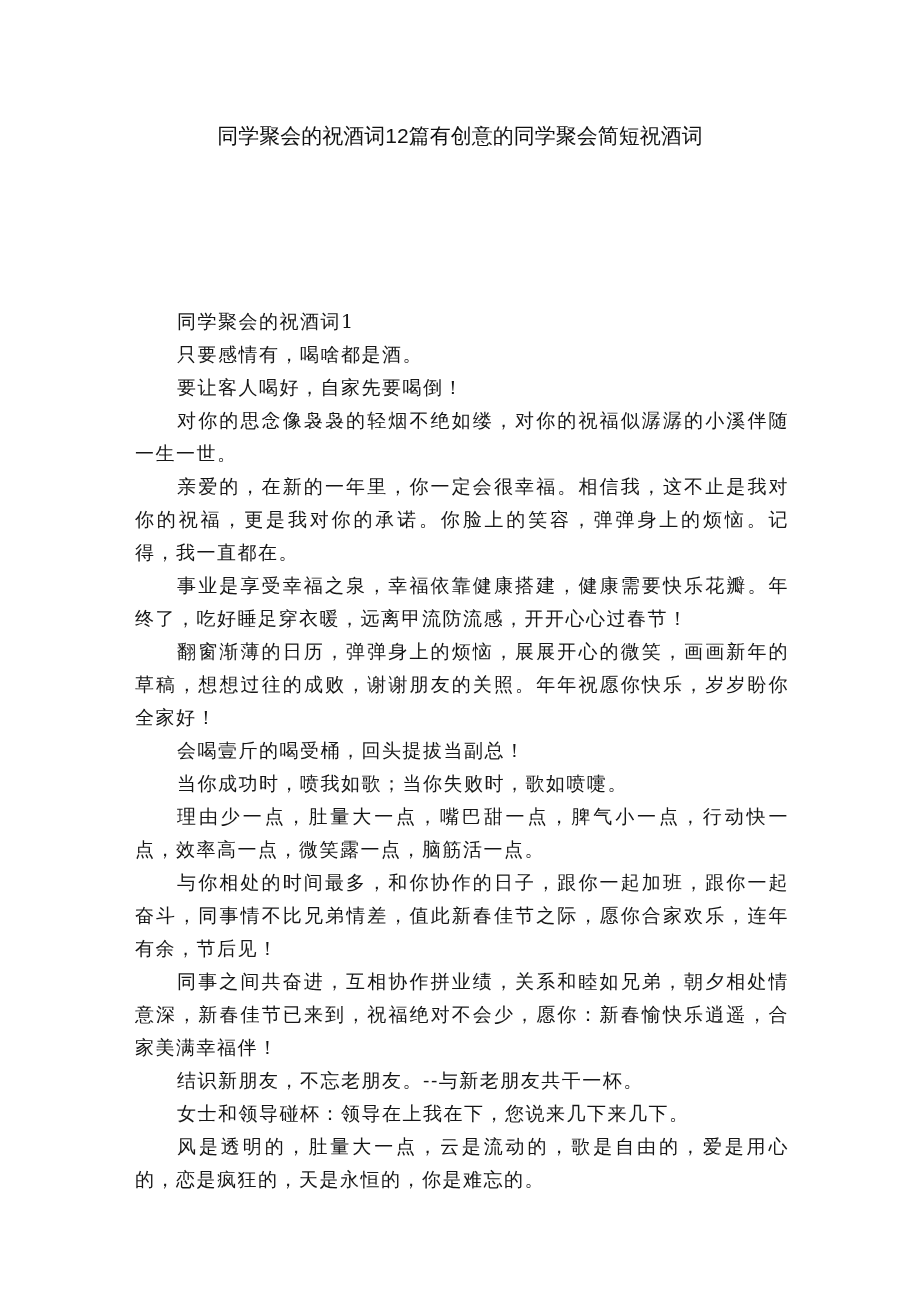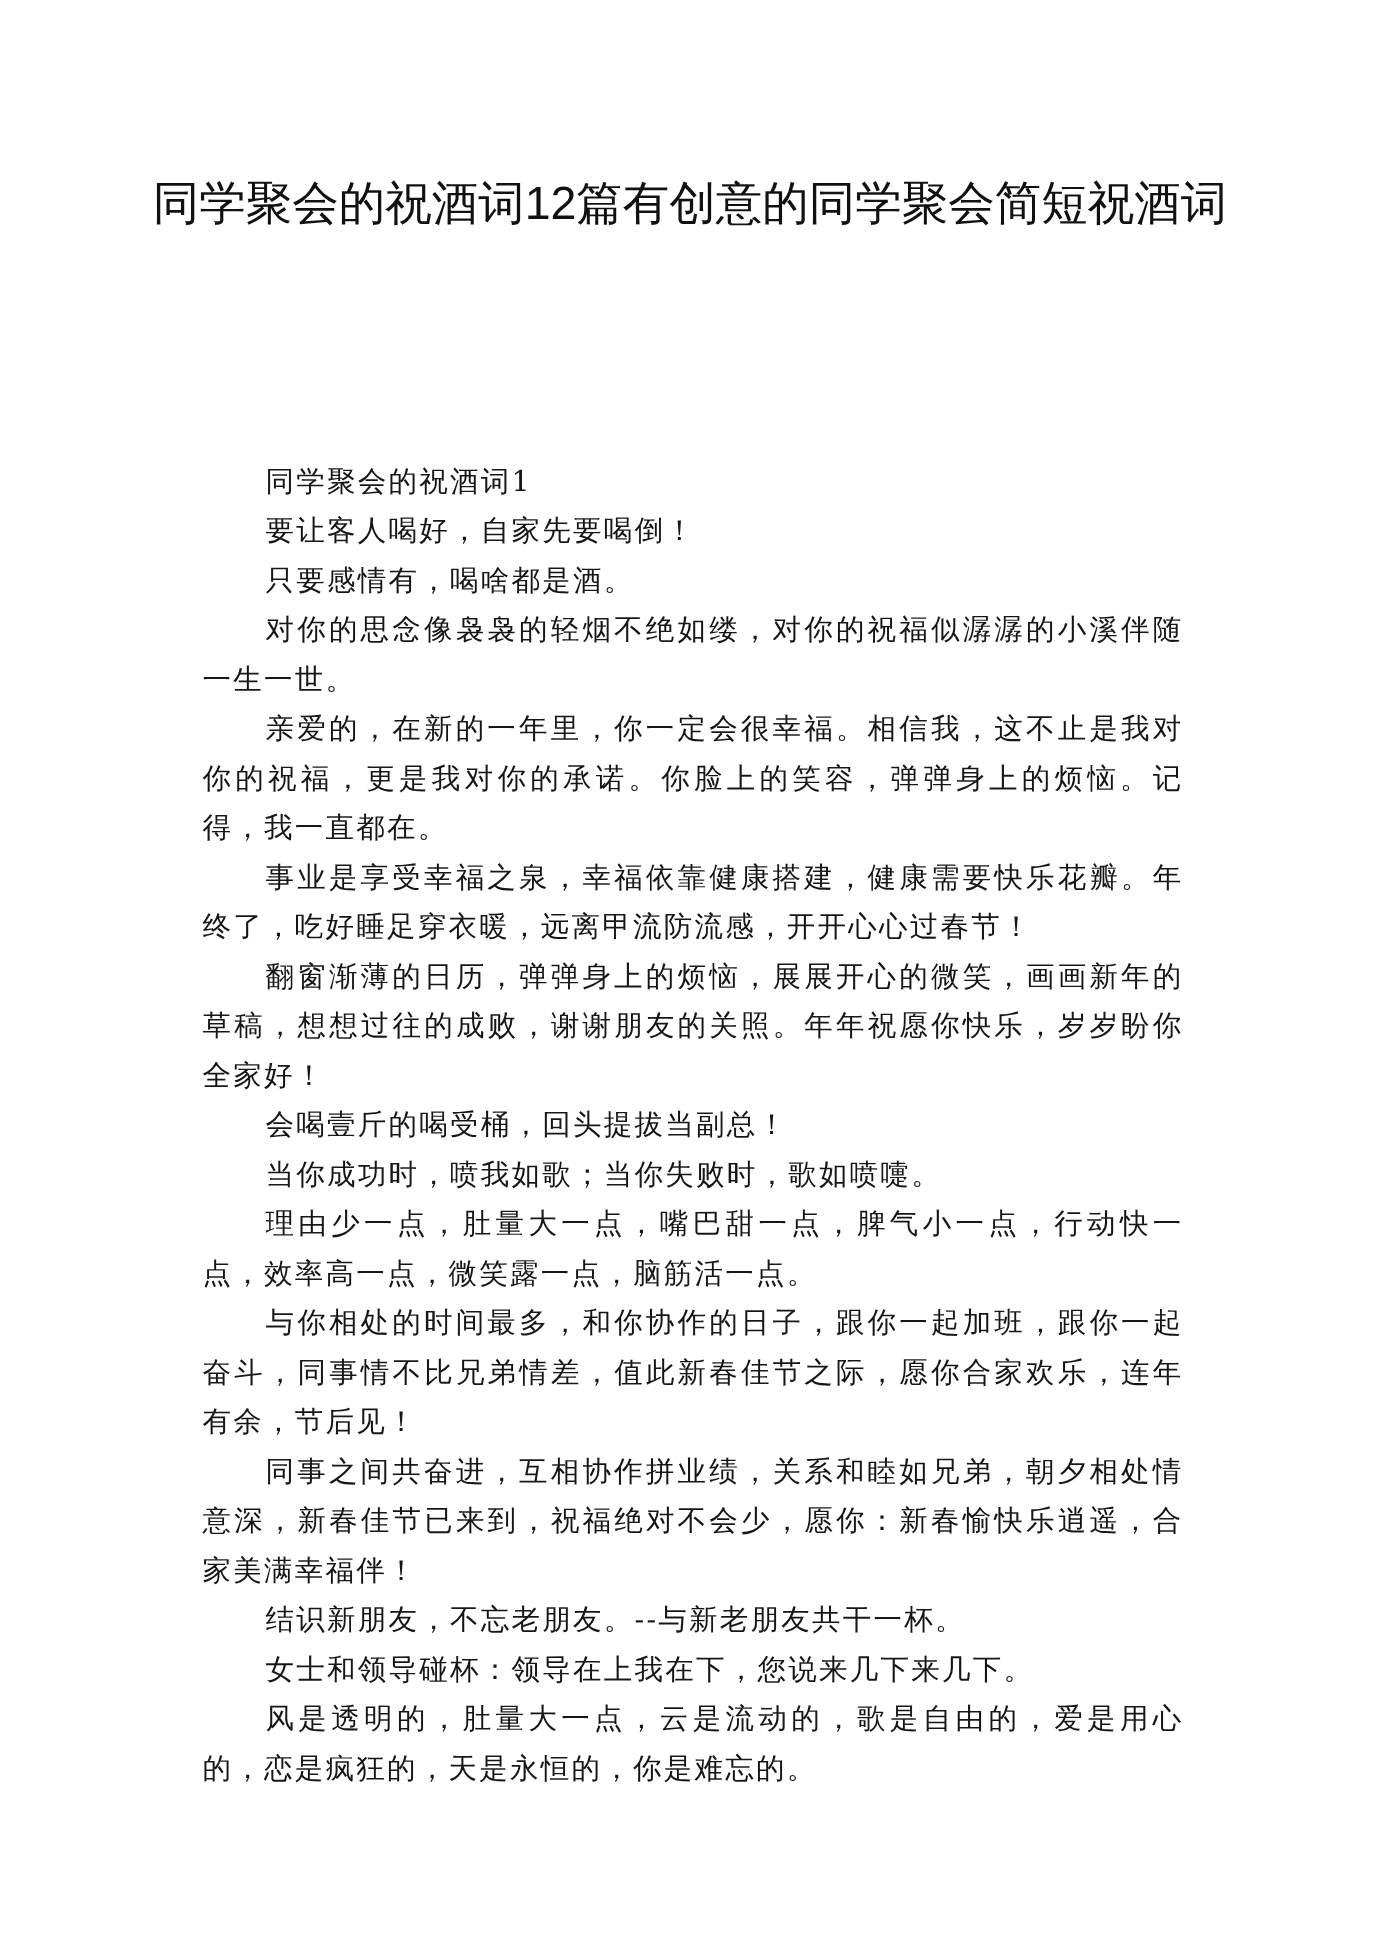--- a/index.html
+++ b/index.html
@@ -21,21 +21,21 @@
       height: 1301px;
       background: #ffffff;
     }
     .doc-title {
       position: absolute;
       top: 118px;
       left: 0;
       width: 920px;
       text-align: center;
       font-family: "Liberation Sans", "DejaVu Sans", sans-serif;
-      font-size: 31px;
+      font-size: 21px;
       line-height: 36px;
       color: #111111;
       letter-spacing: 0px;
       margin: 0;
       font-weight: normal;
     }
     .doc-body {
       position: absolute;
       top: 257px;
       left: 135px;
@@ -55,22 +55,22 @@
     }
   </style>
 </head>
 <body>
 
 <div class="page">
   <h1 class="doc-title">同学聚会的祝酒词12篇有创意的同学聚会简短祝酒词</h1>
 
   <div class="doc-body">
     <p class="para">同学聚会的祝酒词1</p>
+    <p class="para">只要感情有，喝啥都是酒。</p>
     <p class="para">要让客人喝好，自家先要喝倒！</p>
-    <p class="para">只要感情有，喝啥都是酒。</p>
     <p class="para">对你的思念像袅袅的轻烟不绝如缕，对你的祝福似潺潺的小溪伴随一生一世。</p>
     <p class="para">亲爱的，在新的一年里，你一定会很幸福。相信我，这不止是我对你的祝福，更是我对你的承诺。你脸上的笑容，弹弹身上的烦恼。记得，我一直都在。</p>
     <p class="para">事业是享受幸福之泉，幸福依靠健康搭建，健康需要快乐花瓣。年终了，吃好睡足穿衣暖，远离甲流防流感，开开心心过春节！</p>
     <p class="para">翻窗渐薄的日历，弹弹身上的烦恼，展展开心的微笑，画画新年的草稿，想想过往的成败，谢谢朋友的关照。年年祝愿你快乐，岁岁盼你全家好！</p>
     <p class="para">会喝壹斤的喝受桶，回头提拔当副总！</p>
     <p class="para">当你成功时，喷我如歌；当你失败时，歌如喷嚏。</p>
     <p class="para">理由少一点，肚量大一点，嘴巴甜一点，脾气小一点，行动快一点，效率高一点，微笑露一点，脑筋活一点。</p>
     <p class="para">与你相处的时间最多，和你协作的日子，跟你一起加班，跟你一起奋斗，同事情不比兄弟情差，值此新春佳节之际，愿你合家欢乐，连年有余，节后见！</p>
     <p class="para">同事之间共奋进，互相协作拼业绩，关系和睦如兄弟，朝夕相处情意深，新春佳节已来到，祝福绝对不会少，愿你：新春愉快乐逍遥，合家美满幸福伴！</p>
     <p class="para">结识新朋友，不忘老朋友。--与新老朋友共干一杯。</p>

